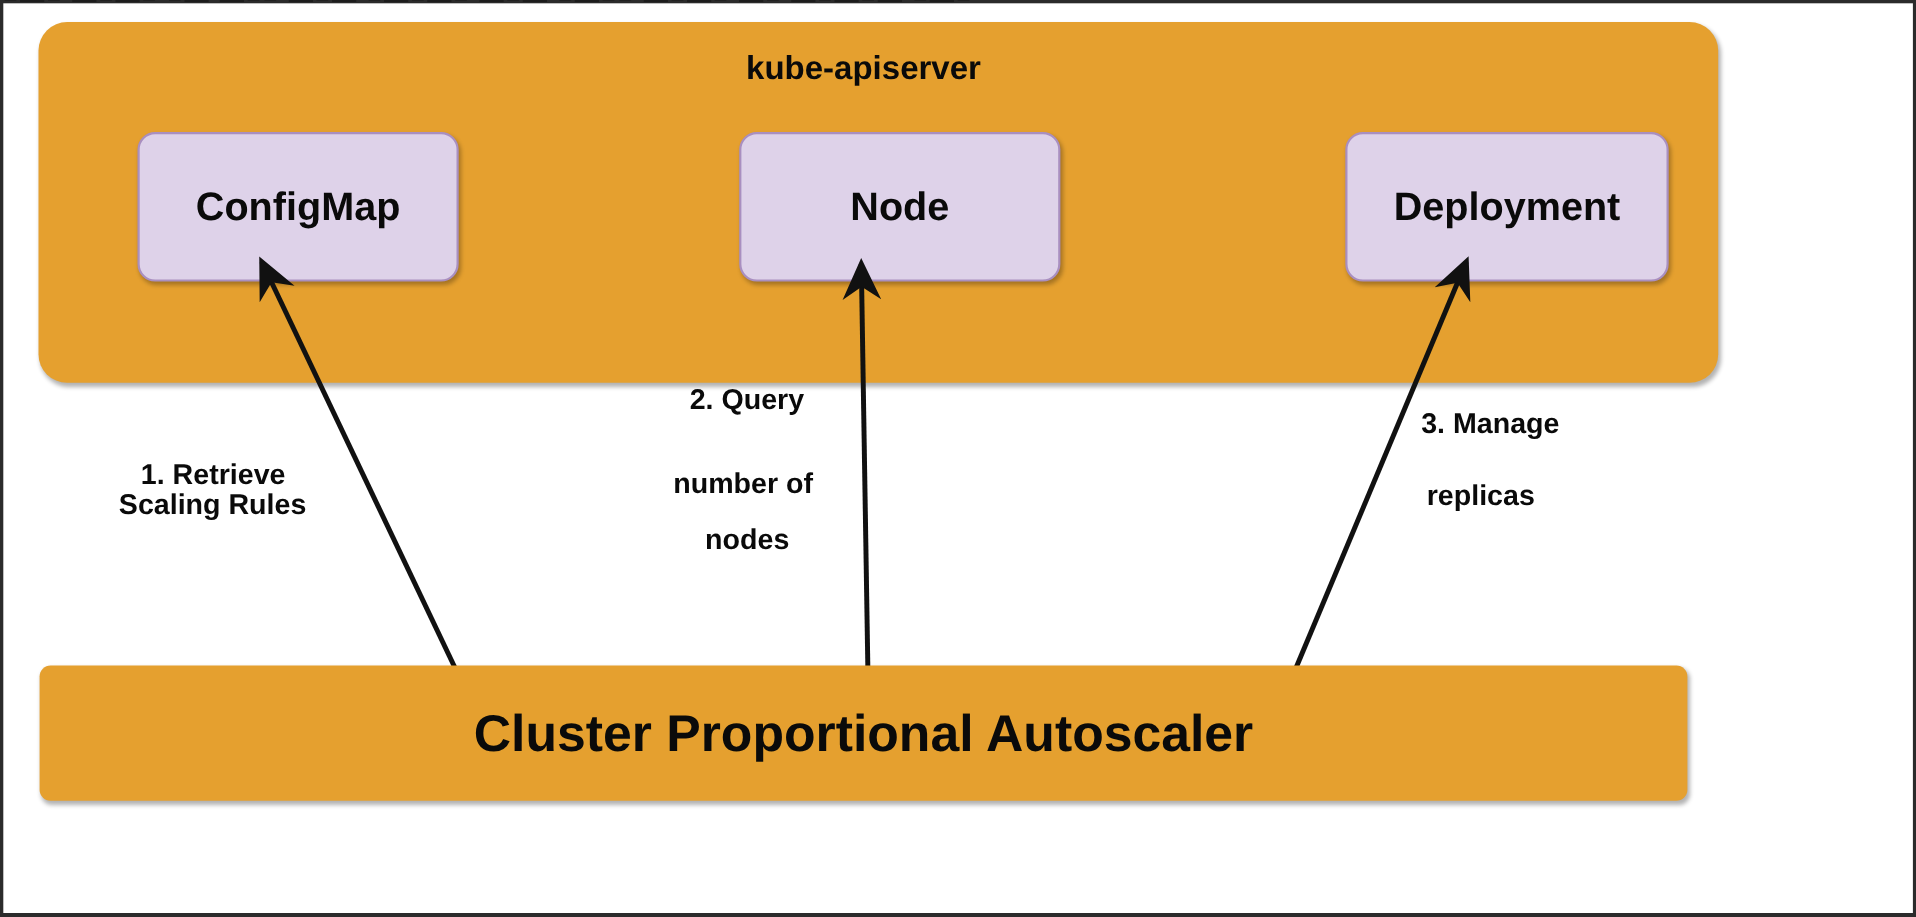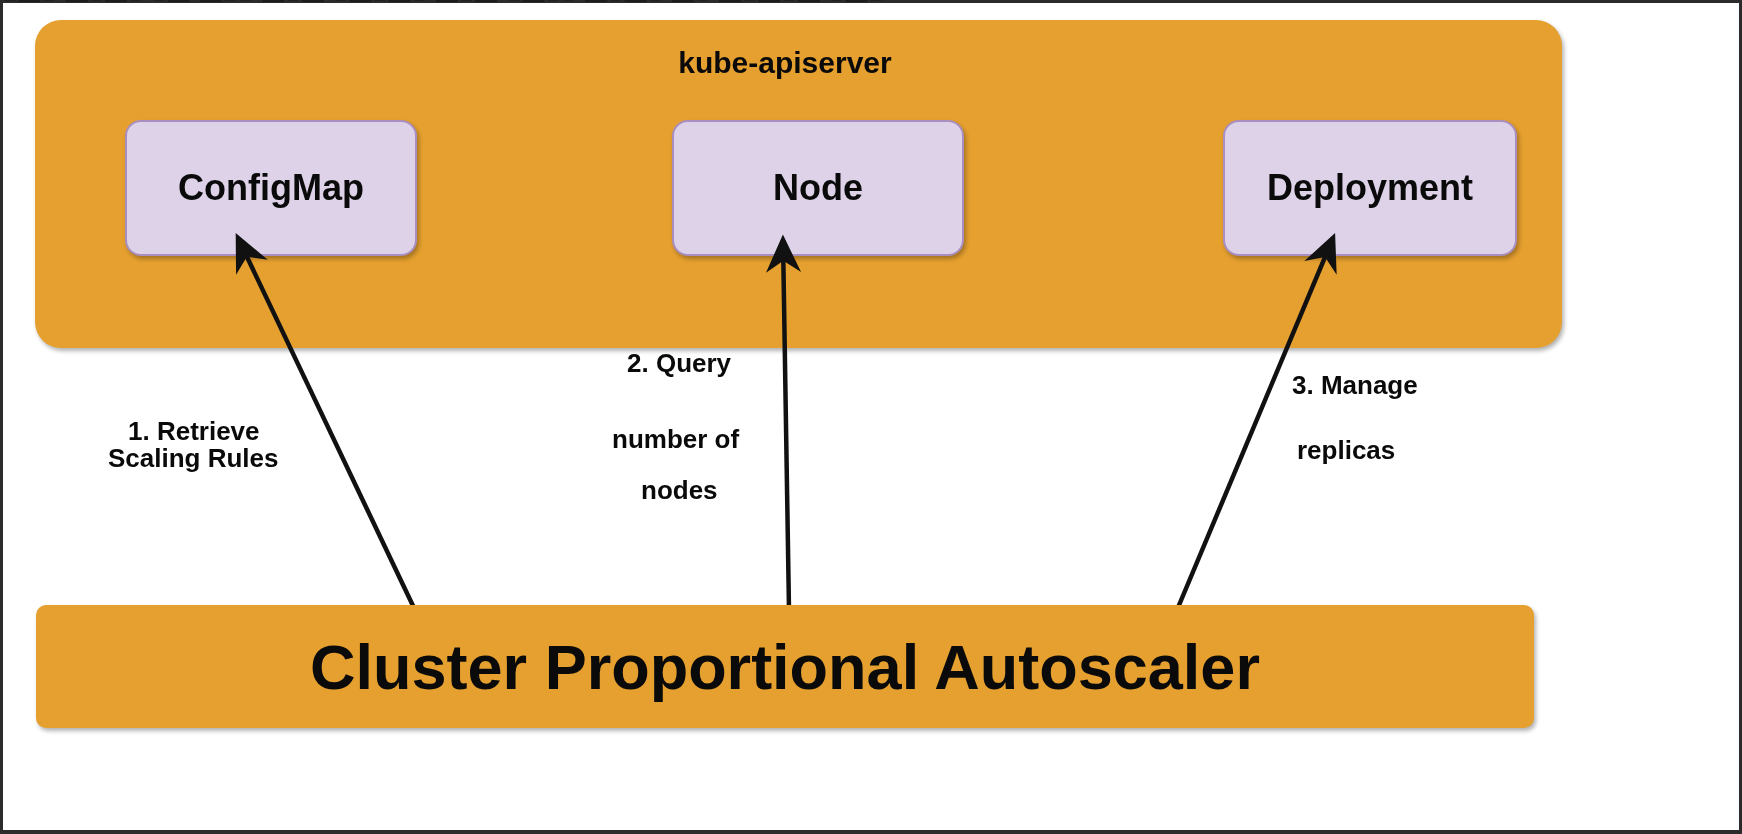--- a/index.html
+++ b/index.html
@@ -103,21 +103,21 @@
     width: 1498px;
     height: 123px;
     background: #E5A02F;
     border-radius: 10px;
     box-shadow: 2px 3px 4px rgba(0,0,0,0.30);
     display: flex;
     align-items: center;
     justify-content: center;
   }
   .autoscaler-label {
-    font-size: 63px;
+    font-size: 47px;
     font-weight: 700;
     color: #0a0a0a;
     white-space: nowrap;
   }
 
   
   .arrows-svg {
     position: absolute;
     left: 0;
     top: 0;

